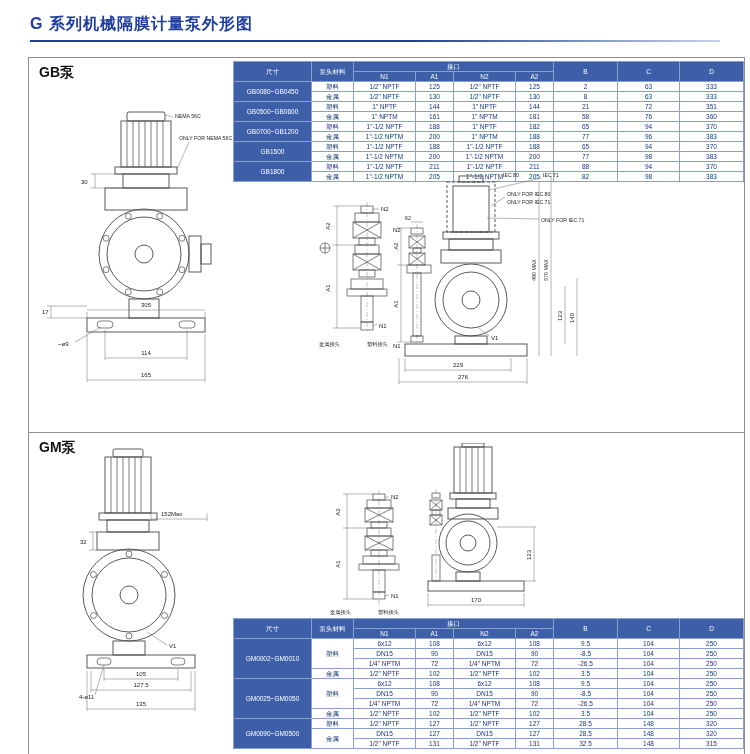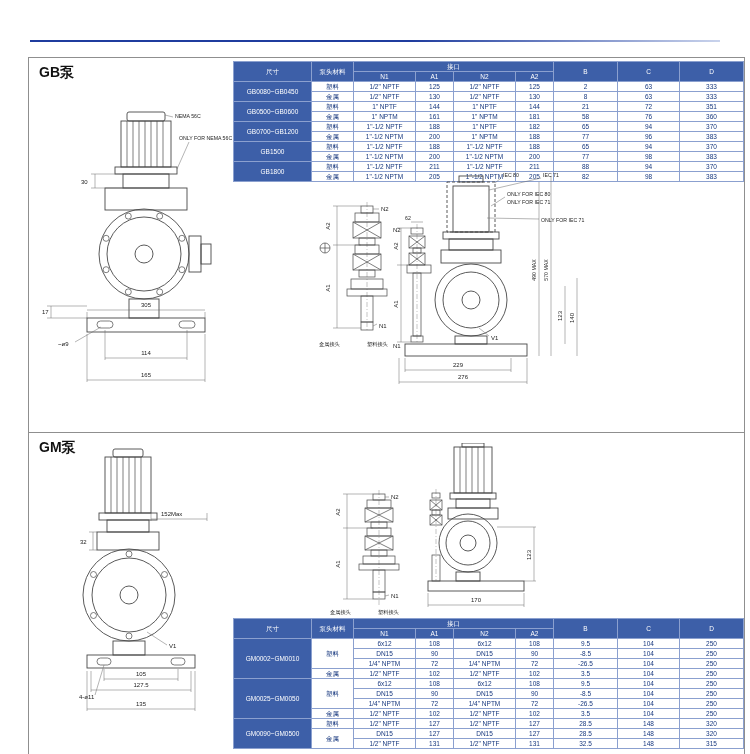--- a/index.html
+++ b/index.html
@@ -30,20 +30,21 @@
   .dash{stroke-dasharray:3 2}
   text.t{font-size:6px;fill:#222}
   text.ts{font-size:5.2px;fill:#222}
   .mid{text-anchor:middle}
 </style>
 </head>
 <body>
 
 <div class="page">
 
+  <h1 class="title">G 系列机械隔膜计量泵外形图</h1>
   <div class="title-rule"></div>
 
   <section class="panel gb">
     <div class="panel-label">GB泵</div>
 
     <table class="spec" id="gb-table">
         <colgroup>
           <col style="width: 78px;">
           <col style="width: 42px;">
           <col style="width: 62px;">

